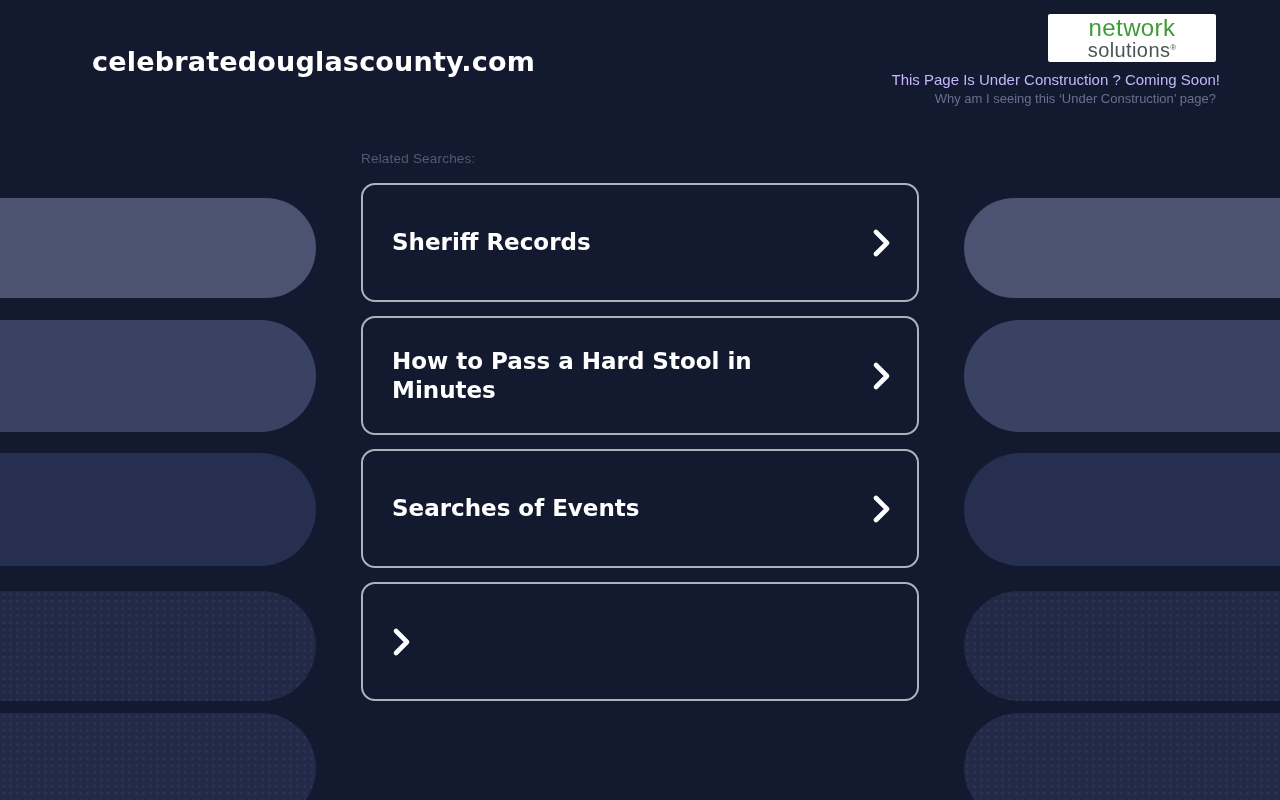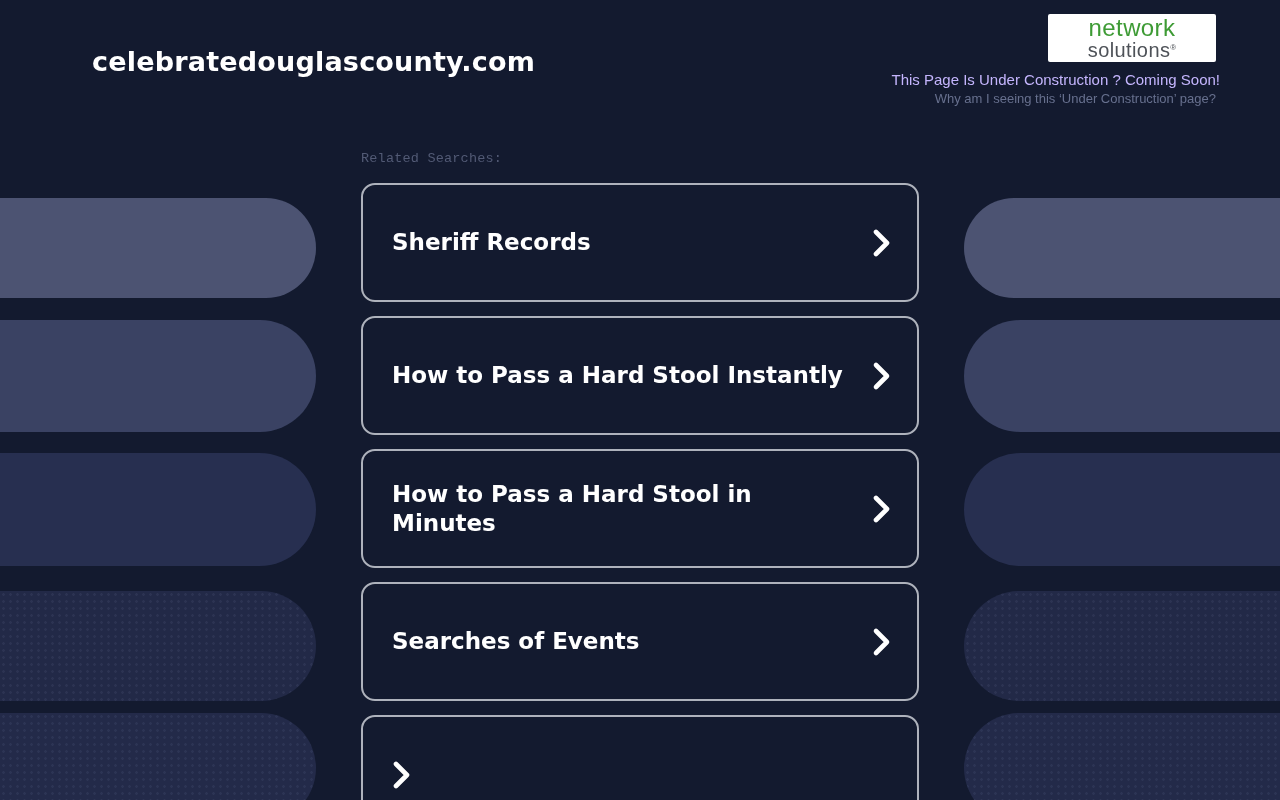--- a/index.html
+++ b/index.html
@@ -90,21 +90,20 @@
   }
 
   
   .related-label {
     position: absolute;
     left: 361px;
     top: 151px;
     color: #525a75;
     font-size: 13.5px;
     letter-spacing: 0.2px;
-    font-family: Liberation Mono, monospace;
   }
   .cards {
     position: absolute;
     left: 361px;
     top: 183px;
     width: 558px;
     display: flex;
     flex-direction: column;
     gap: 14px;
   }
@@ -160,28 +159,20 @@
 <div class="cards">
   <a class="card">
     <span class="card-label">Sheriff Records</span>
     <span class="chev">
       <svg width="19" height="30" viewBox="0 0 19 30">
           <polyline points="4,4 15,15 4,26" fill="none" stroke="#ffffff" stroke-width="4.6" stroke-linecap="round" stroke-linejoin="round"></polyline>
         </svg>
     </span>
   </a>
   <a class="card">
-    <span class="card-label">How to Pass a Hard Stool Instantly</span>
-    <span class="chev">
-      <svg width="19" height="30" viewBox="0 0 19 30">
-          <polyline points="4,4 15,15 4,26" fill="none" stroke="#ffffff" stroke-width="4.6" stroke-linecap="round" stroke-linejoin="round"></polyline>
-        </svg>
-    </span>
-  </a>
-  <a class="card">
     <span class="card-label">How to Pass a Hard Stool in Minutes</span>
     <span class="chev">
       <svg width="19" height="30" viewBox="0 0 19 30">
           <polyline points="4,4 15,15 4,26" fill="none" stroke="#ffffff" stroke-width="4.6" stroke-linecap="round" stroke-linejoin="round"></polyline>
         </svg>
     </span>
   </a>
   <a class="card">
     <span class="card-label">Searches of Events</span>
     <span class="chev">

